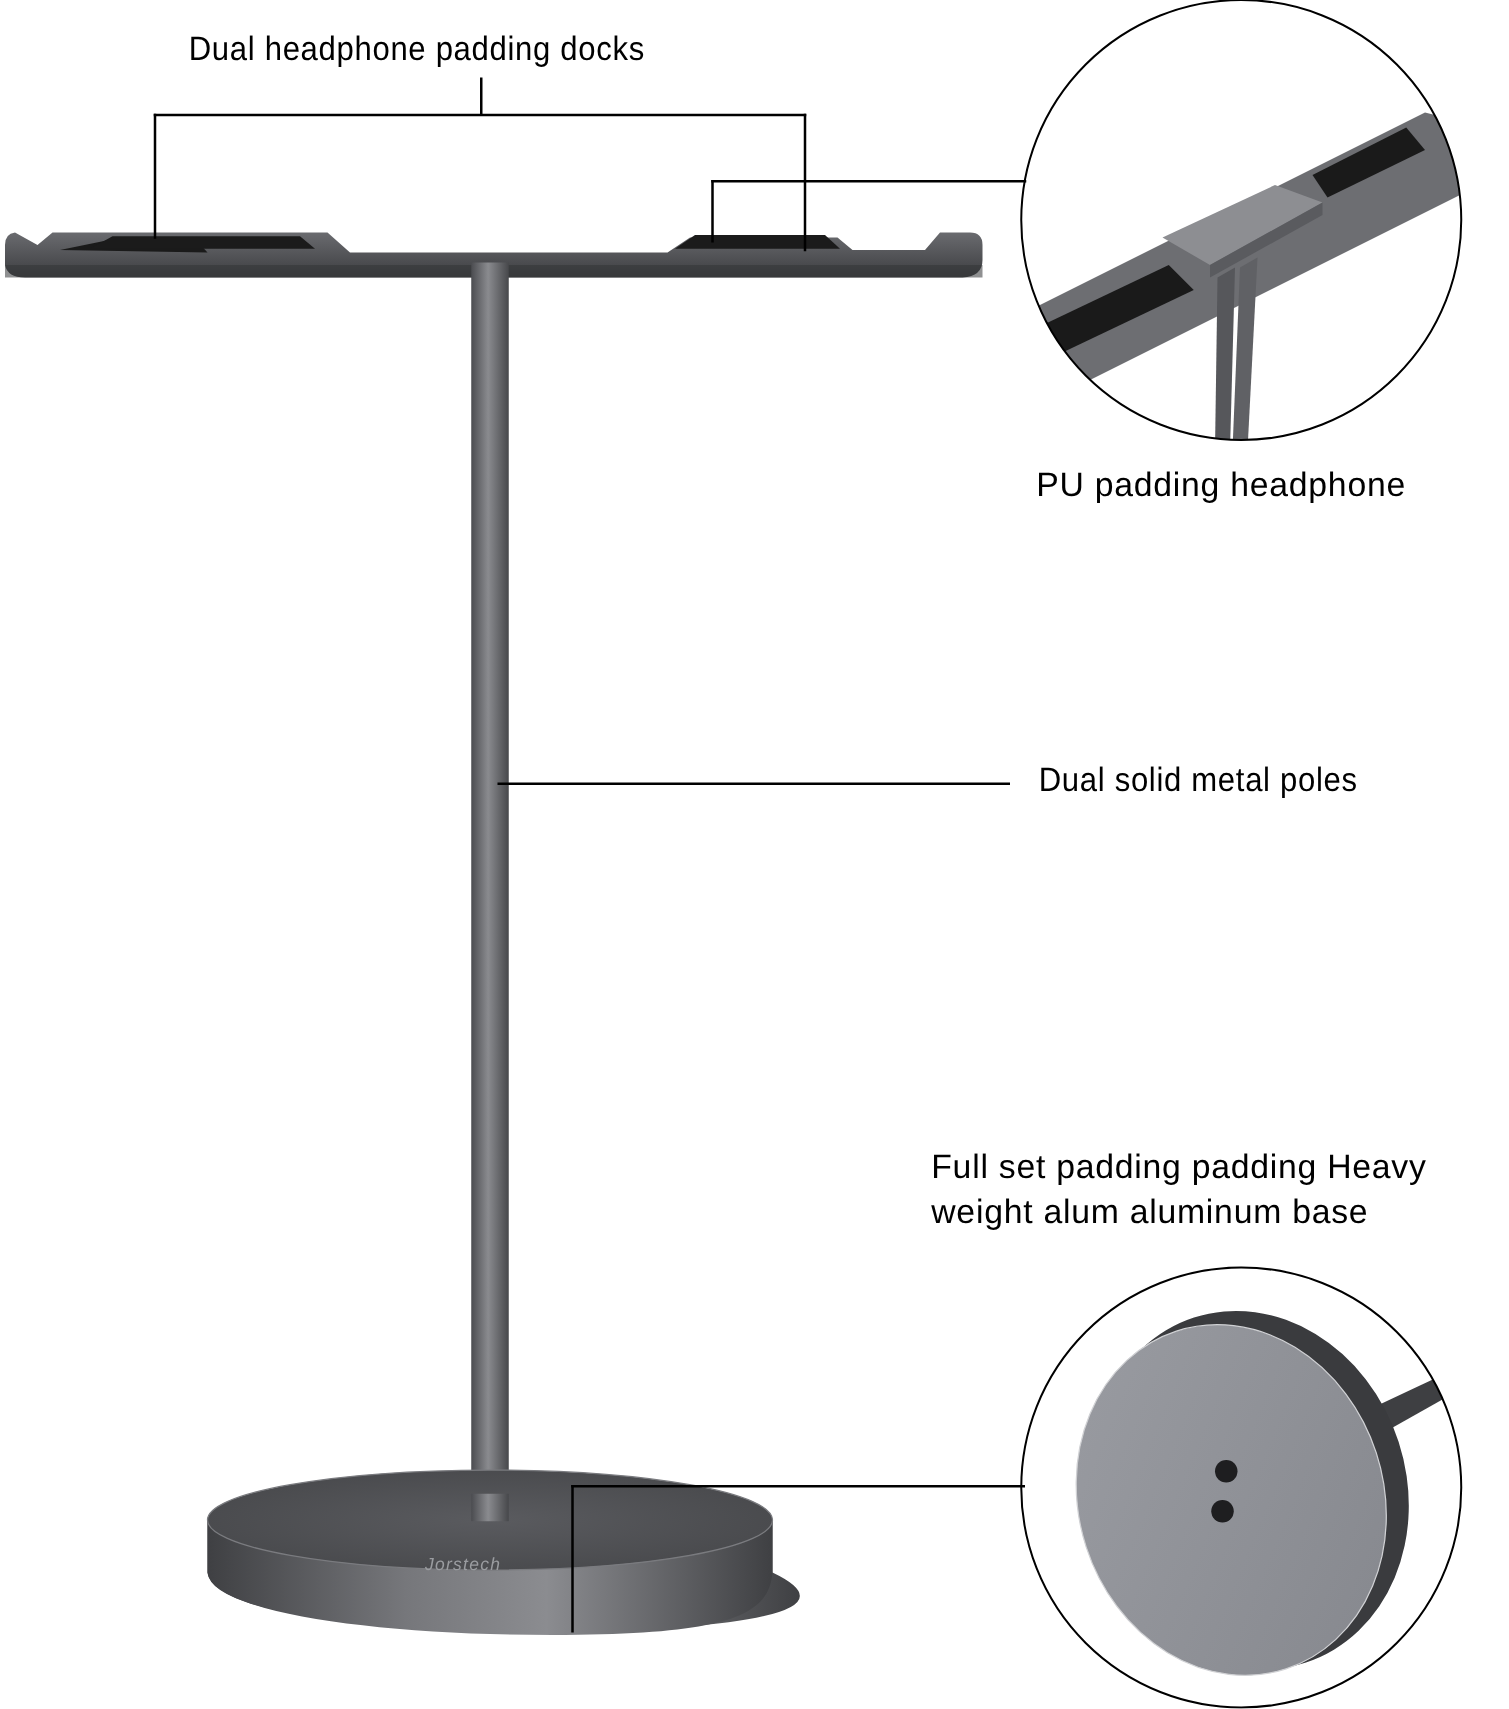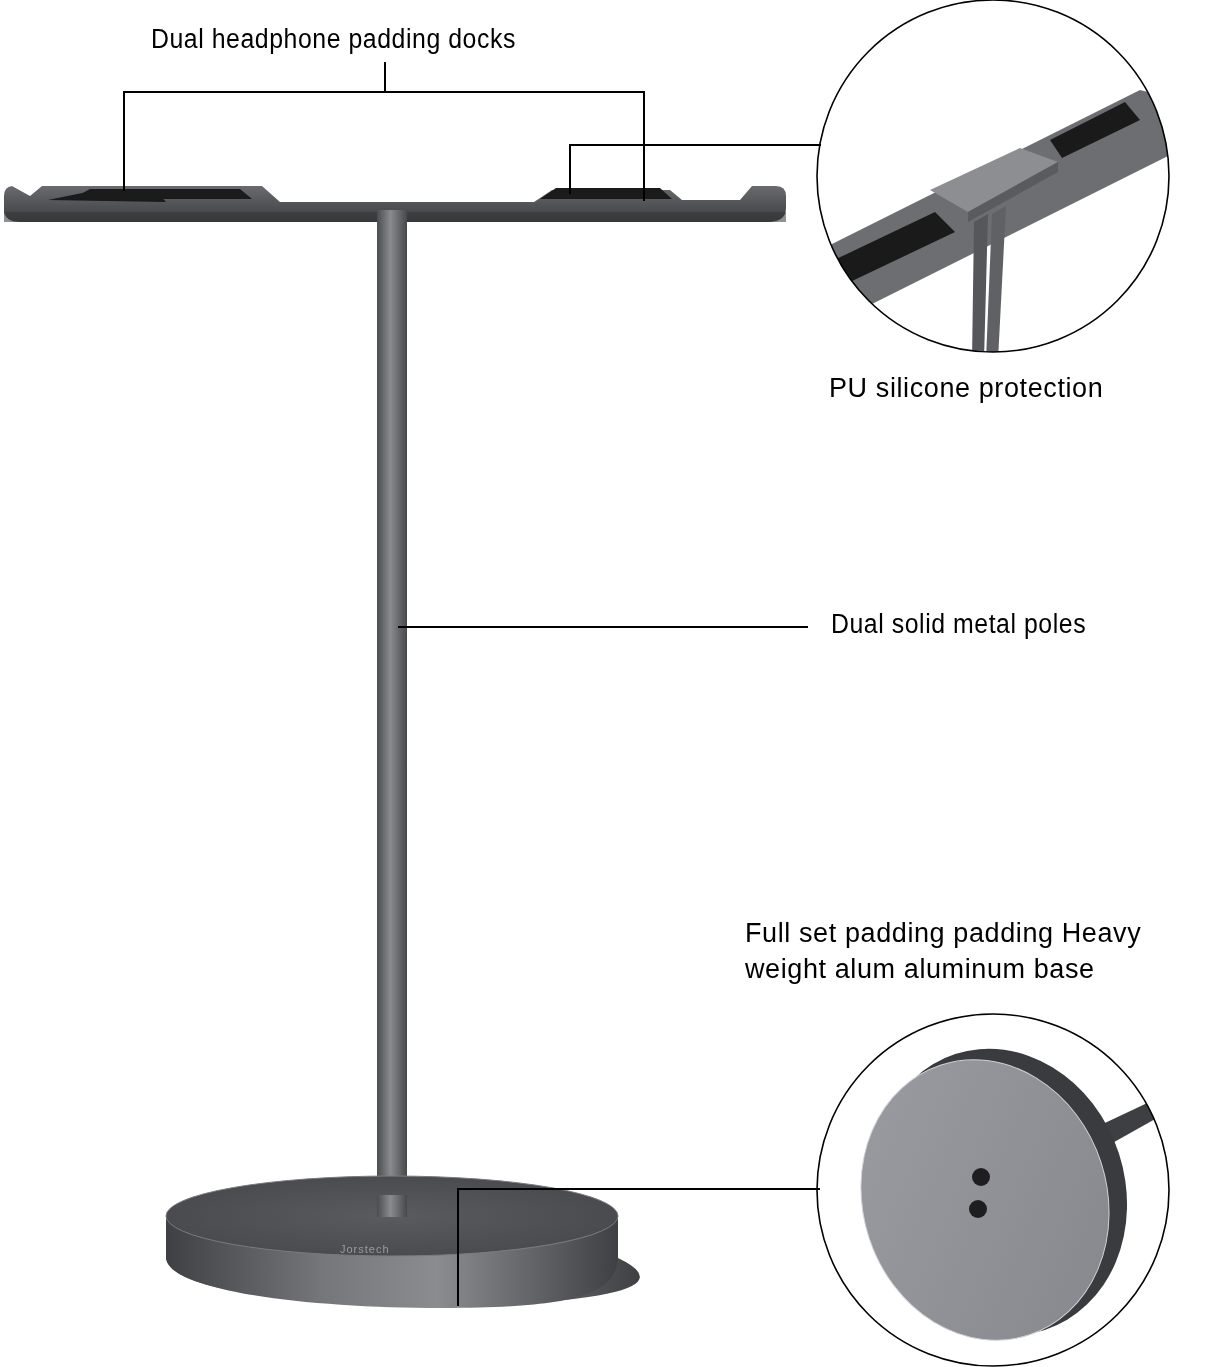--- a/index.html
+++ b/index.html
@@ -2,21 +2,21 @@
 <html><head>
   <meta charset="utf-8">
   <style>
     html, body { margin: 0; padding: 0; background: #ffffff; }
     body { width: 1207px; height: 1367px; position: relative; overflow: hidden;
            font-family: "Liberation Sans", "DejaVu Sans", sans-serif; color: #000; }
     .label { position: absolute; font-size: 27px; letter-spacing: 0.6px; white-space: nowrap; line-height: 1.32; }
     .narrow { transform: scaleX(0.92); transform-origin: left top; }
     .line { position: absolute; background: #000; }
     svg { position: absolute; left: 0; top: 0; }
-    .brand { position: absolute; font-size: 11px; color: #9a9ca0; letter-spacing: 1px; }
+    .brand { position: absolute; font-size: 14px; color: #9a9ca0; letter-spacing: 1px; font-style: italic; }
   </style>
 </head>
 <body>
 
 <svg width="1207" height="1367" viewBox="0 0 1207 1367">
   <defs>
     <linearGradient id="pole" x1="0" x2="1">
       <stop offset="0" stop-color="#4b4c50"></stop>
       <stop offset="0.45" stop-color="#8a8b8f"></stop>
       <stop offset="1" stop-color="#47484b"></stop>
@@ -95,18 +95,18 @@
 <div class="line" style="left:123px;top:91px;width:522px;height:2px;"></div>
 <div class="line" style="left:123px;top:91px;width:2px;height:100px;"></div>
 <div class="line" style="left:643px;top:91px;width:2px;height:110px;"></div>
 <div class="line" style="left:569px;top:144px;width:252px;height:2px;"></div>
 <div class="line" style="left:569px;top:144px;width:2px;height:50px;"></div>
 <div class="line" style="left:398px;top:626px;width:410px;height:2px;"></div>
 <div class="line" style="left:457px;top:1188px;width:363px;height:2px;"></div>
 <div class="line" style="left:457px;top:1188px;width:2px;height:118px;"></div>
 
 <div class="label narrow" style="left:151px;top:22px;">Dual headphone padding docks</div>
-<div class="label" style="left:829px;top:371px;">PU silicone protection</div>
+<div class="label" style="left:829px;top:371px;">PU padding headphone</div>
 <div class="label narrow" style="left:831px;top:607px;">Dual solid metal poles</div>
 <div class="label" style="left:745px;top:916px;">Full set padding padding Heavy</div>
 <div class="label" style="left:745px;top:952px;text-align:center;">weight alum aluminum base</div>
 
 <div class="brand" style="left:340px;top:1243px;">Jorstech</div>
 
 </body></html>

